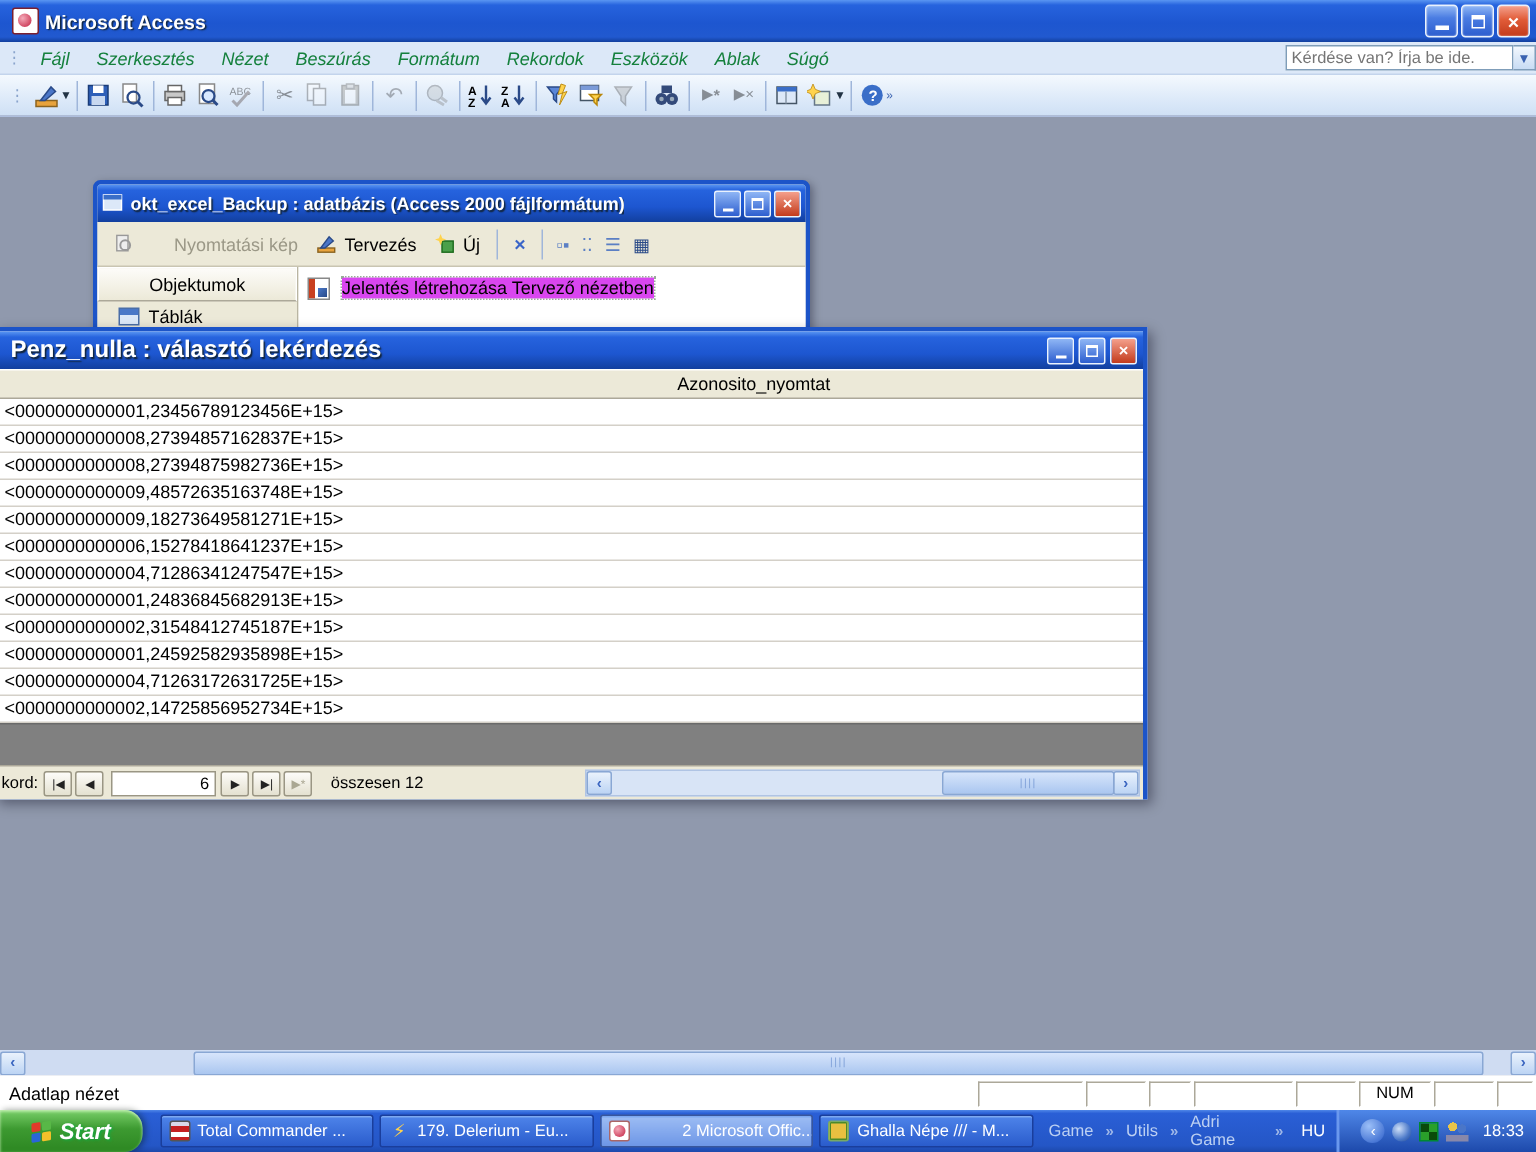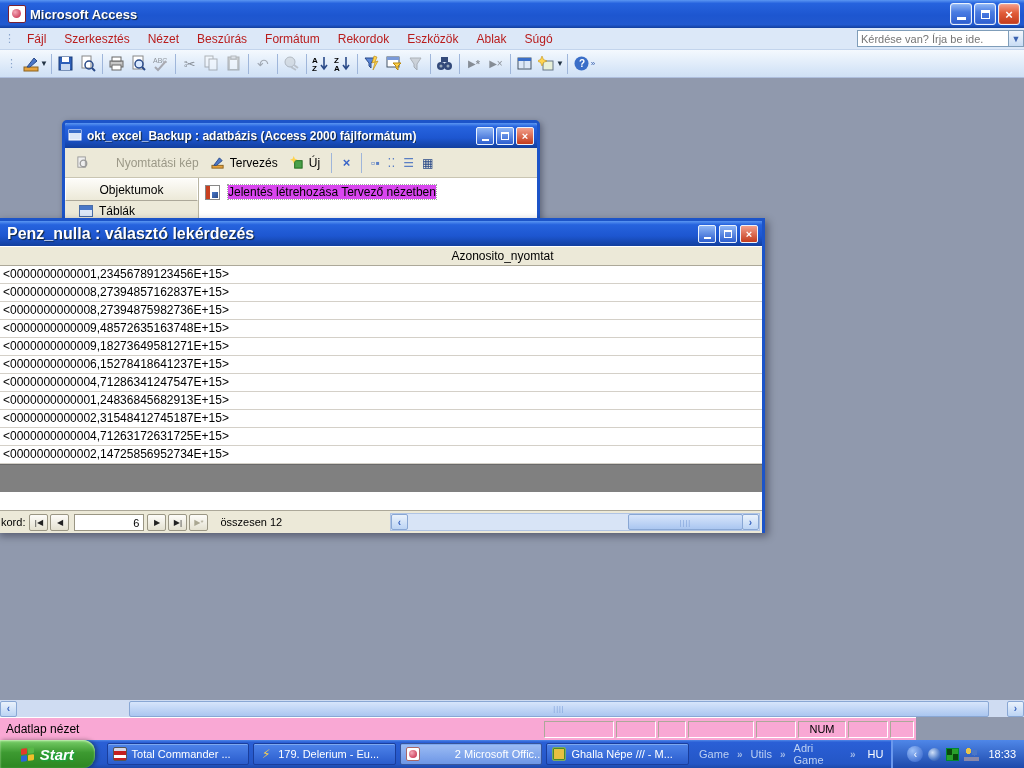--- a/index.html
+++ b/index.html
@@ -19,21 +19,21 @@
     background:linear-gradient(180deg,#8fb6f5 0%,#4a7ce2 40%,#2d5ecf 100%);
     display:flex; align-items:center; justify-content:center; font-size:13px; font-weight:bold; box-shadow:inset 0 0 1px #fff; }
   .xpbtn.close { background:linear-gradient(180deg,#f4a08c 0%,#e15c38 45%,#c33b1c 100%); }
   .glyph-min { width:9px; height:3px; background:#fff; margin-top:9px; }
   .glyph-restore { width:9px; height:9px; border:1px solid #fff; border-top:3px solid #fff; }
 
   
   .menubar { position:absolute; left:0; top:28px; width:1024px; height:22px; background:#dce8f8;
     border-bottom:1px solid #c3d4ec; display:flex; align-items:center; font-size:12px; }
   .grip { color:#8aa4cc; font-size:11px; letter-spacing:-1px; padding:0 4px; }
-  .menu-item { padding:2px 9px; color:#b91c1c; }
+  .menu-item { padding:2px 9px; color:#15803d;font-style:italic; }
   .askbox-wrap { margin-left:auto; margin-right:0; display:flex; }
   .askbox { width:152px; height:17px; border:1px solid #7F9DB9; font-size:11px; color:#808080; padding:0 3px; background:#fff; font-family:"Liberation Sans",sans-serif; }
   .askdrop { width:15px; height:17px; background:linear-gradient(180deg,#f2f7fd,#c8dcf4); border:1px solid #7F9DB9; border-left:none; color:#3a62b0; font-size:9px; display:flex; align-items:center; justify-content:center; }
 
   
   .toolbar { position:absolute; left:0; top:50px; width:1024px; height:28px;
     background:linear-gradient(180deg,#f4f9fe 0%,#d9e7f8 70%,#cfe0f4 100%);
     border-bottom:1px solid #aebedd; display:flex; align-items:center; padding:0 2px; }
   .ti { width:22px; height:22px; display:flex; align-items:center; justify-content:center; border-radius:2px; }
   .ti svg { width:17px; height:17px; }
@@ -96,21 +96,21 @@
   .sbtrack { flex:1; height:16px; position:relative; }
   .sbthumb { position:absolute; top:0; height:16px; border:1px solid #89a7d4; border-radius:2px;
     background:linear-gradient(180deg,#d7e5fb,#aac6f0); display:flex; align-items:center; justify-content:center; color:#7fa0d8; font-size:7px; letter-spacing:1px; }
 
   
   .mdiscroll { position:absolute; left:0; top:700px; width:1024px; height:17px; background:#cfdcf2; display:flex; align-items:center; }
   .mdiscroll .sbtrack { height:16px; }
   .mdiscroll .sbthumb { height:16px; }
 
   
-  .statusbar { position:absolute; left:0; top:717px; width:916px; height:23px; background:#f9a8d4;
+  .statusbar { position:absolute; left:0; top:717px; width:1024px; height:23px; background:#ffffff;
     border-top:1px solid #fff; display:flex; align-items:center; font-size:12px; }
   .status-left { padding-left:6px; flex:1; }
   .spanel { height:17px; border:1px solid; border-color:#aca899 #fff #fff #aca899; margin-right:2px;
     display:flex; align-items:center; justify-content:center; font-size:11px; padding:0 4px; }
 
   
   .taskbar { position:absolute; left:0; top:740px; width:1024px; height:28px;
     background:linear-gradient(180deg,#4f87e8 0%,#2a5fd6 8%,#2456c6 85%,#1d49ab 100%); display:flex; align-items:center; }
   .startbtn { height:28px; width:97px; border-radius:0 12px 12px 0;
     background:linear-gradient(180deg,#7ad06a 0%,#3d9a31 45%,#2f8a24 90%);
@@ -409,20 +409,21 @@
     <div class="colhdr">Azonosito_nyomtat</div>
     <div class="drow">&lt;0000000000001,23456789123456E+15&gt;</div>
     <div class="drow">&lt;0000000000008,27394857162837E+15&gt;</div>
     <div class="drow">&lt;0000000000008,27394875982736E+15&gt;</div>
     <div class="drow">&lt;0000000000009,48572635163748E+15&gt;</div>
     <div class="drow">&lt;0000000000009,18273649581271E+15&gt;</div>
     <div class="drow">&lt;0000000000006,15278418641237E+15&gt;</div>
     <div class="drow">&lt;0000000000004,71286341247547E+15&gt;</div>
     <div class="drow">&lt;0000000000001,24836845682913E+15&gt;</div>
     <div class="drow">&lt;0000000000002,31548412745187E+15&gt;</div>
+    <div class="drow">&lt;0000000000001,24592582935898E+15&gt;</div>
     <div class="drow">&lt;0000000000004,71263172631725E+15&gt;</div>
     <div class="drow">&lt;0000000000002,14725856952734E+15&gt;</div>
     <div class="filler"></div>
   </div>
   <div class="navbar">
     <span class="navlbl">kord:</span>
     <span class="navbtn">|◀</span>
     <span class="navbtn">◀</span>
     <span class="recbox">6</span>
     <span class="navbtn">▶</span>

